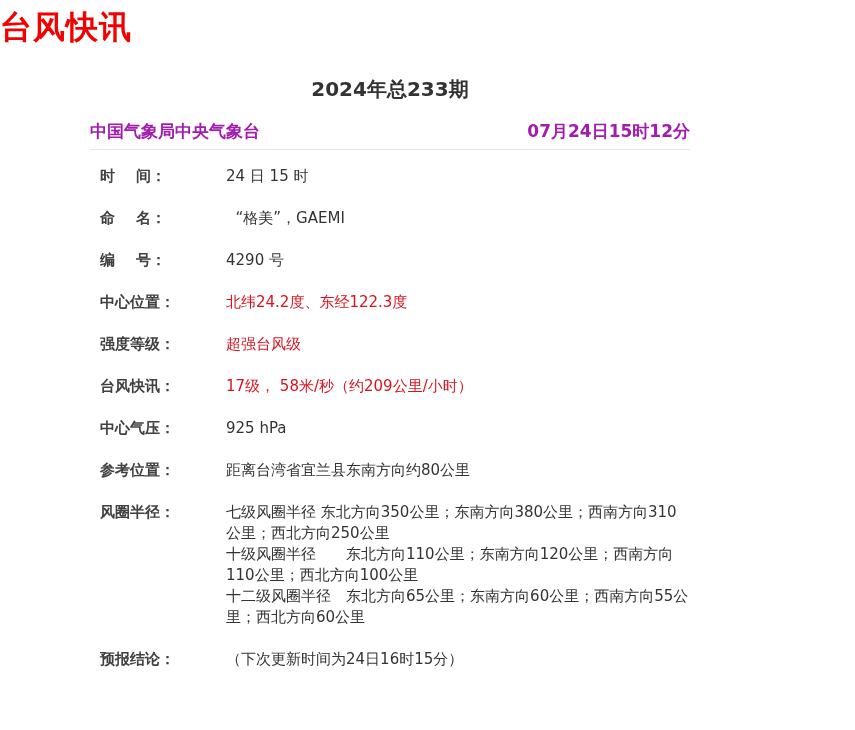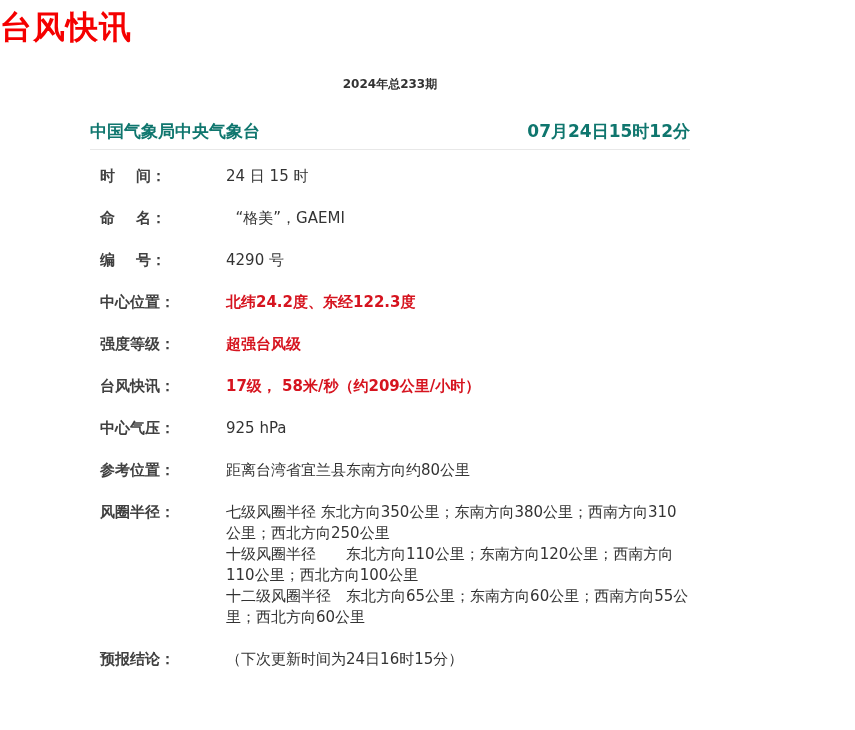--- a/index.html
+++ b/index.html
@@ -24,39 +24,39 @@
       font-weight: bold;
       color: #f50000;
       letter-spacing: 1px;
     }
     .issue {
       position: absolute;
       top: 76px;
       left: 0;
       width: 780px;
       text-align: center;
-      font-size: 12px;
+      font-size: 20px;
       font-weight: bold;
       color: #333333;
     }
     .header-row {
       position: absolute;
       top: 120px;
       left: 90px;
       width: 600px;
       height: 29px;
       border-bottom: 1px solid #e8e8e8;
       display: flex;
       justify-content: space-between;
       align-items: flex-start;
     }
     .header-row span {
       font-size: 17px;
       font-weight: bold;
-      color: #0f766e;
+      color: #a21caf;
     }
     .rows {
       position: absolute;
       top: 166px;
       left: 100px;
       width: 590px;
     }
     .row {
       display: flex;
       font-size: 15px;
@@ -70,21 +70,21 @@
       color: #404040;
       white-space: pre;
     }
     .value {
       flex: 1;
       color: #333333;
       margin-left: 26px;
     }
     .value.red {
       color: #d6141f;
-      font-weight: bold;
+      font-weight: normal;
     }
     .value .line {
       display: block;
     }
   </style>
 </head>
 <body>
 
 <div class="title">台风快讯</div>
 <div class="issue">2024年总233期</div>

